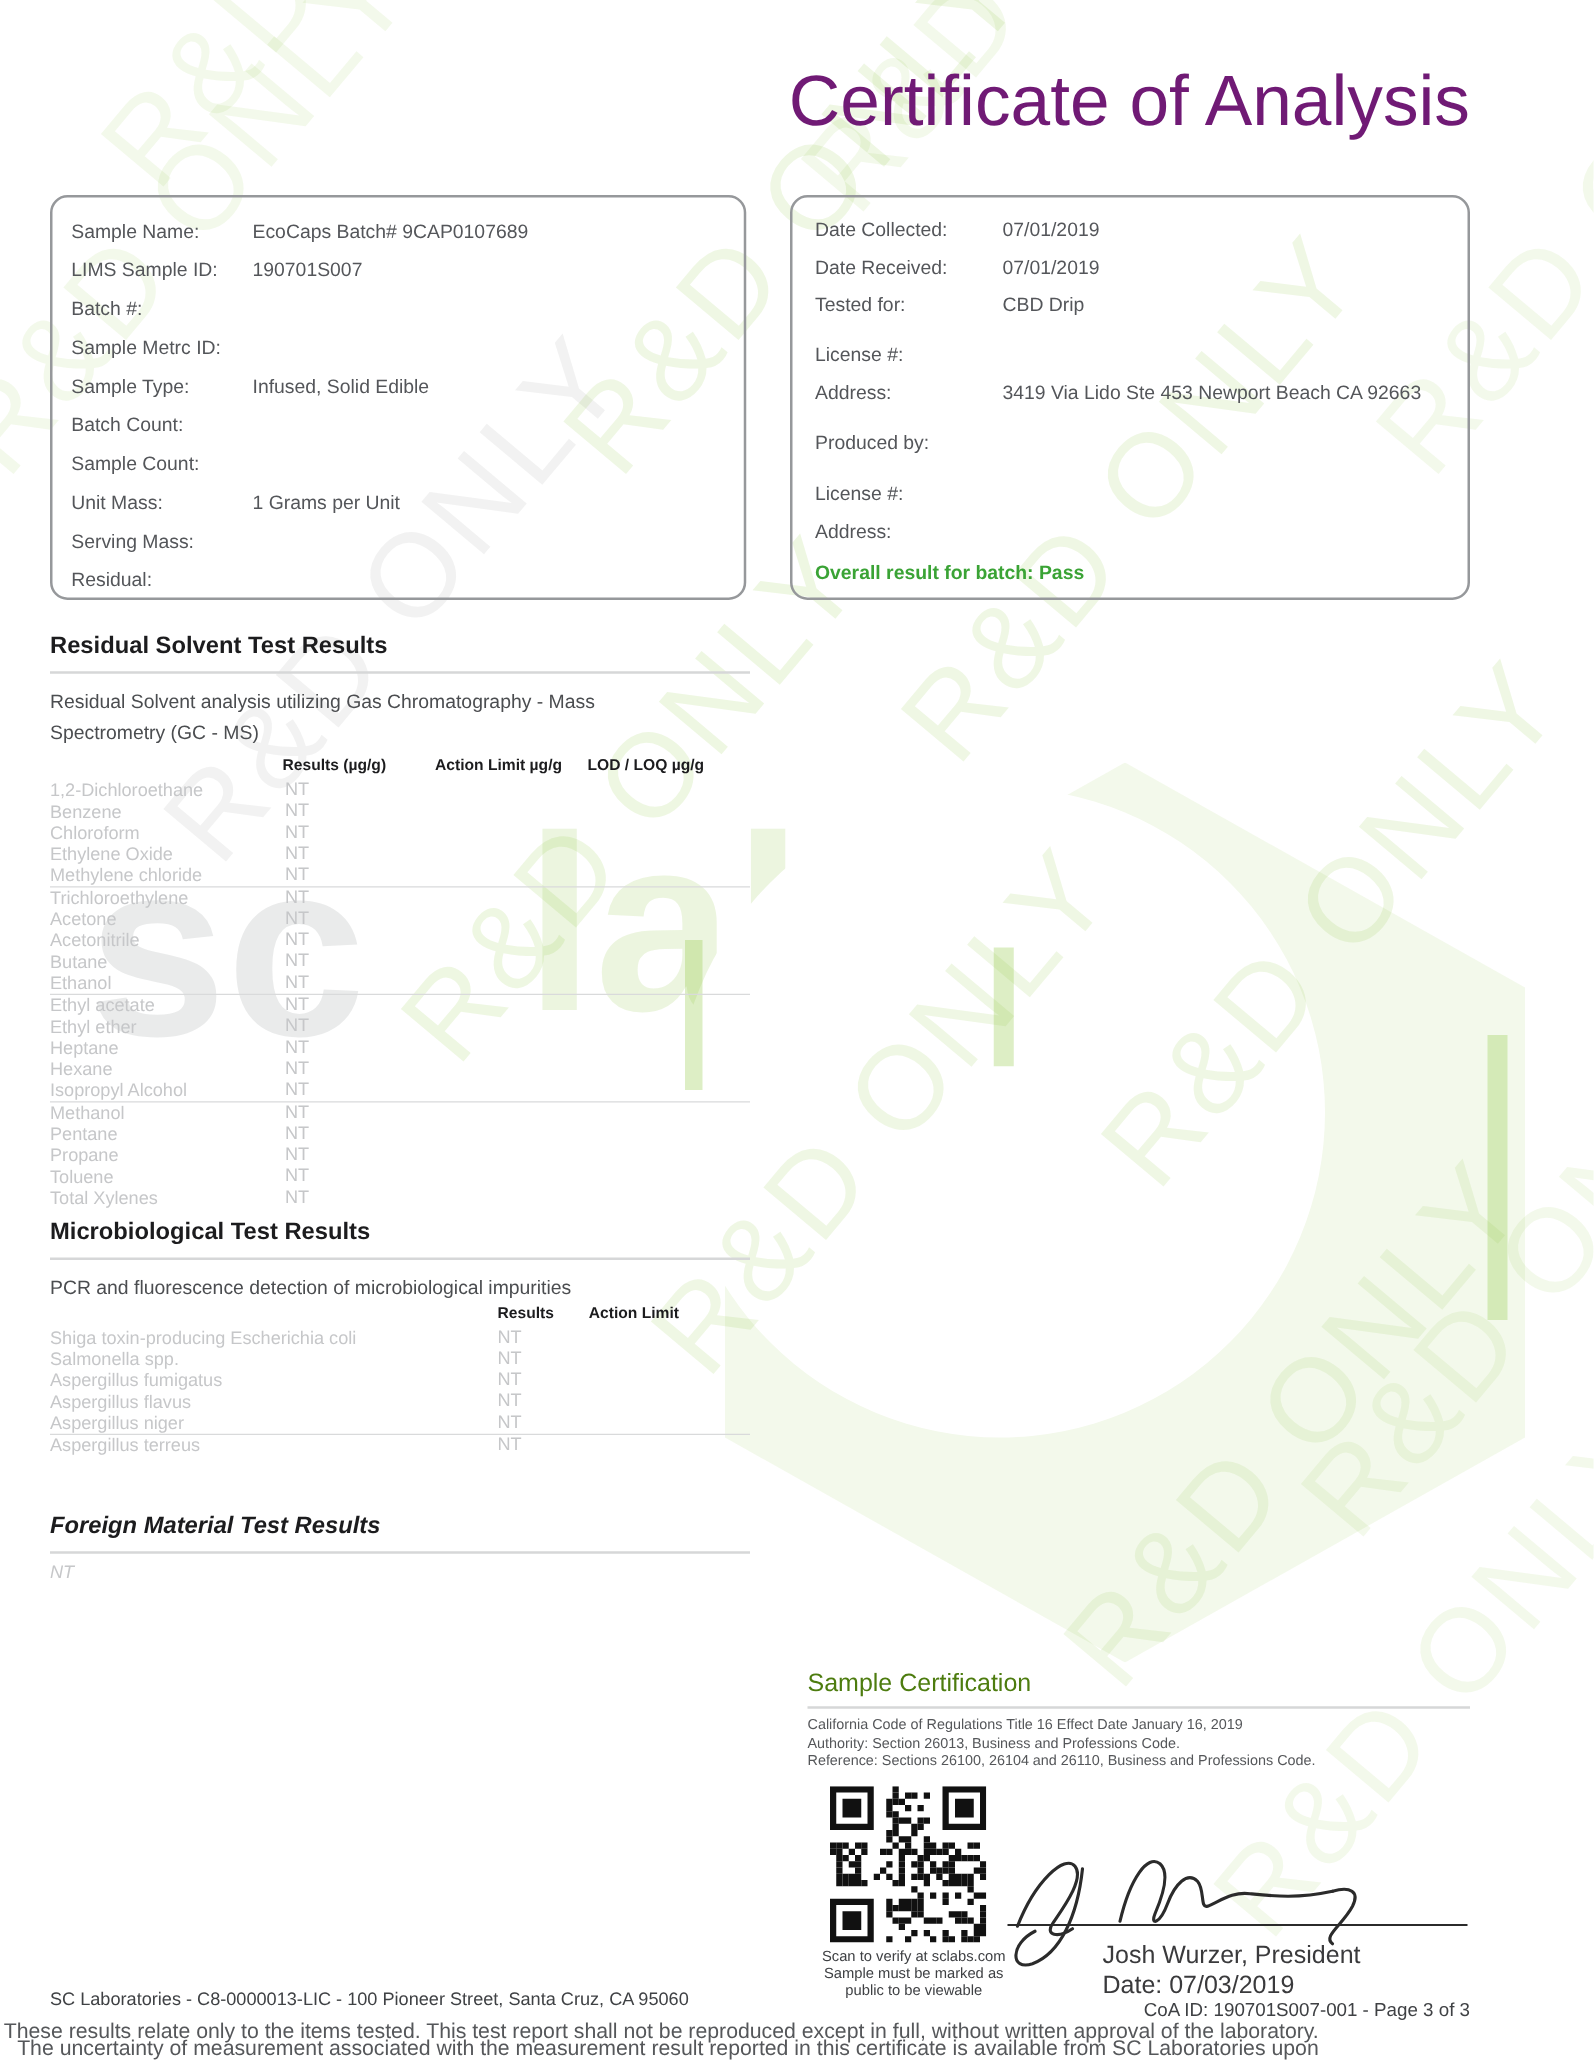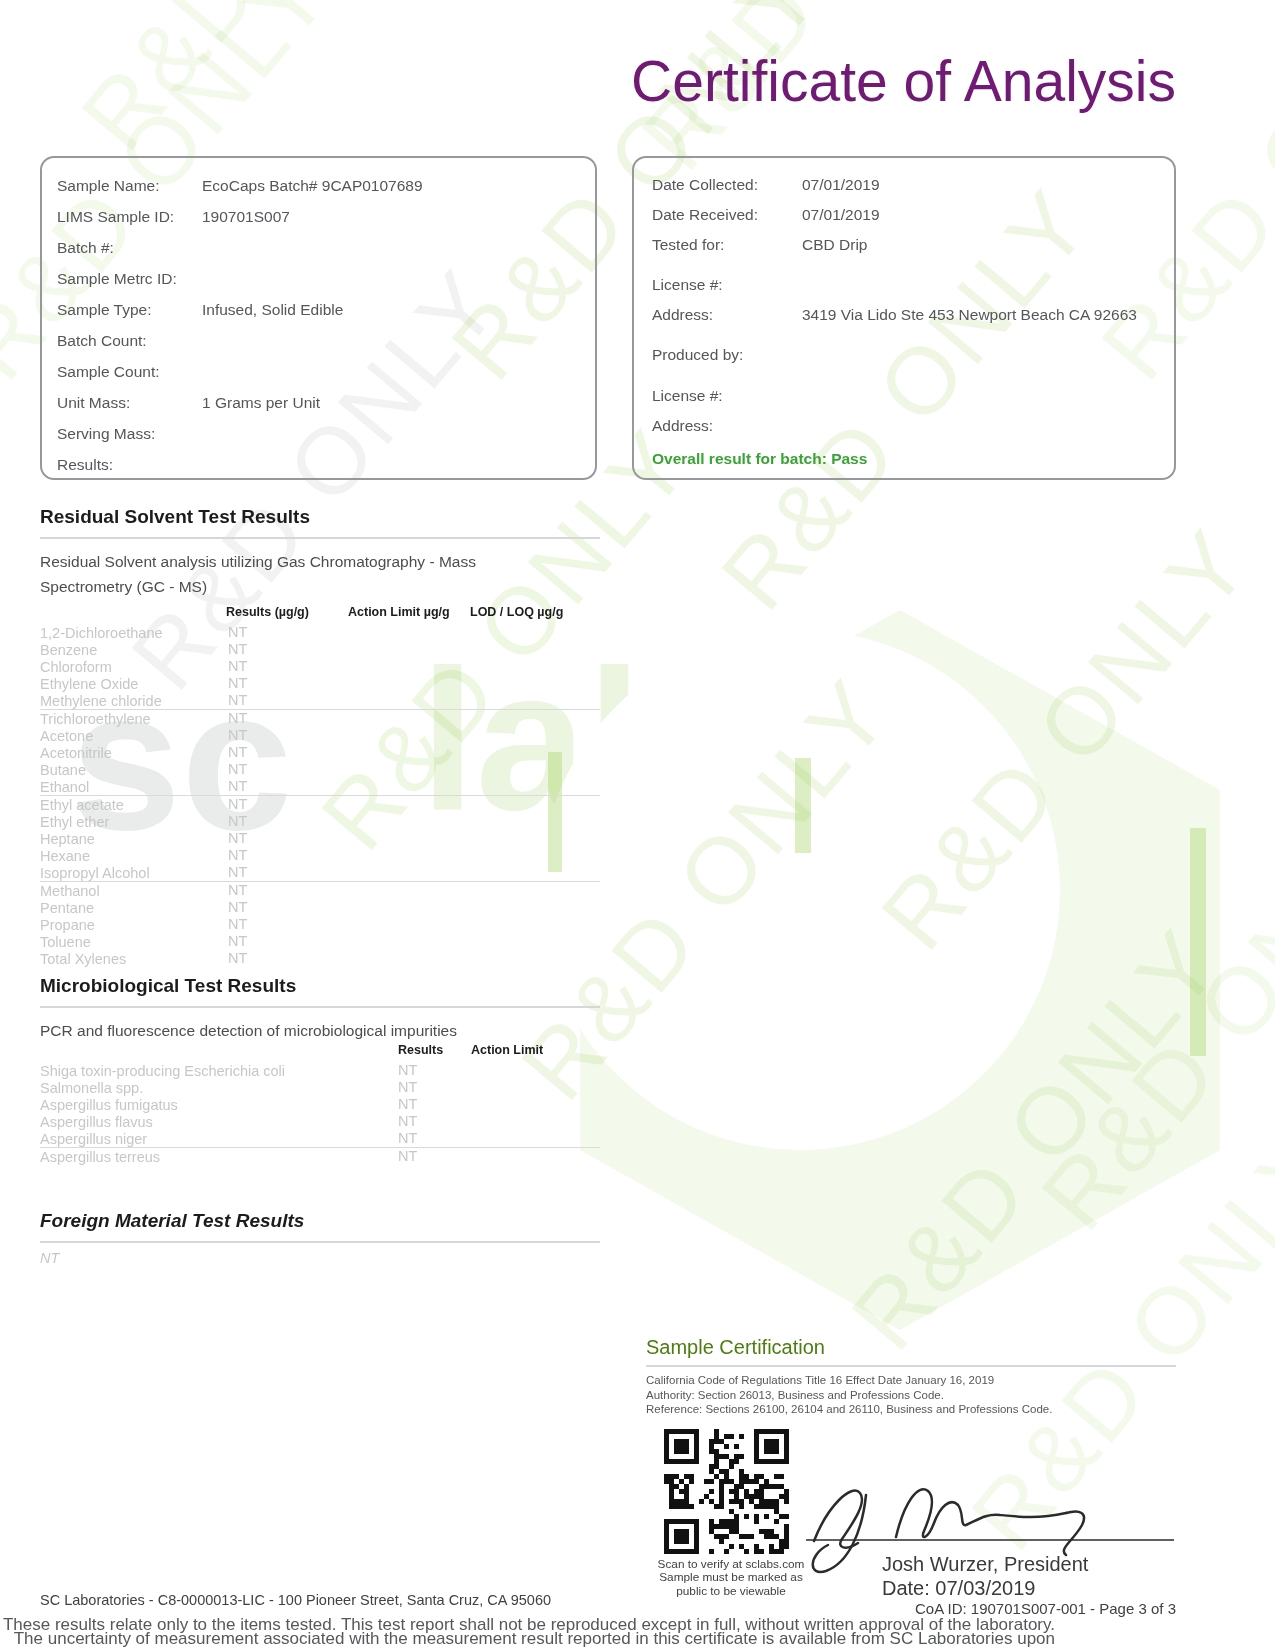--- a/index.html
+++ b/index.html
@@ -150,21 +150,21 @@
         <span class="ib-label">Unit Mass:</span>
         <span class="ib-value">1 Grams per Unit</span>
       </div>
 
       <div class="ib-row">
         <span class="ib-label">Serving Mass:</span>
         <span class="ib-value"></span>
       </div>
 
       <div class="ib-row">
-        <span class="ib-label">Results:</span>
+        <span class="ib-label">Residual:</span>
         <span class="ib-value"></span>
       </div>
     </div>
 
   <div class="ibox ibox-right">
     <div>
 
         <div class="ib-row">
           <span class="ib-label">Date Collected:</span>
           <span class="ib-value">07/01/2019</span>

